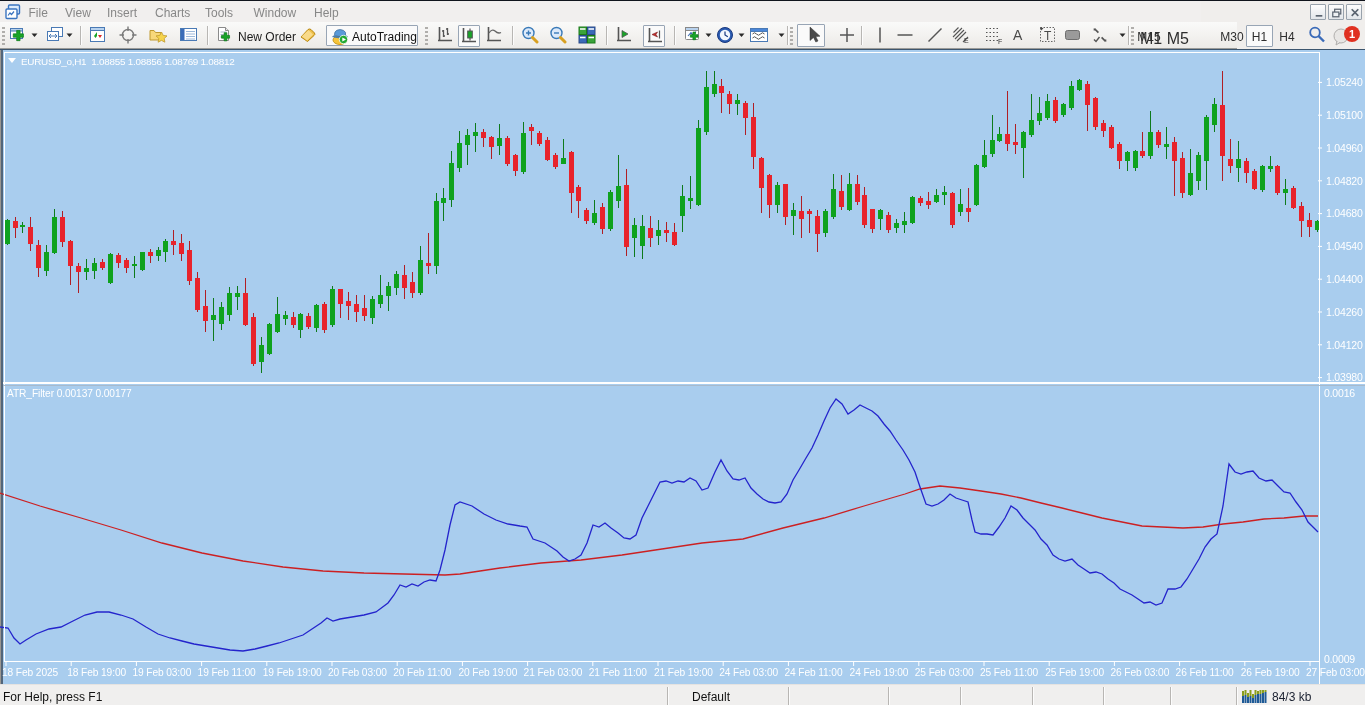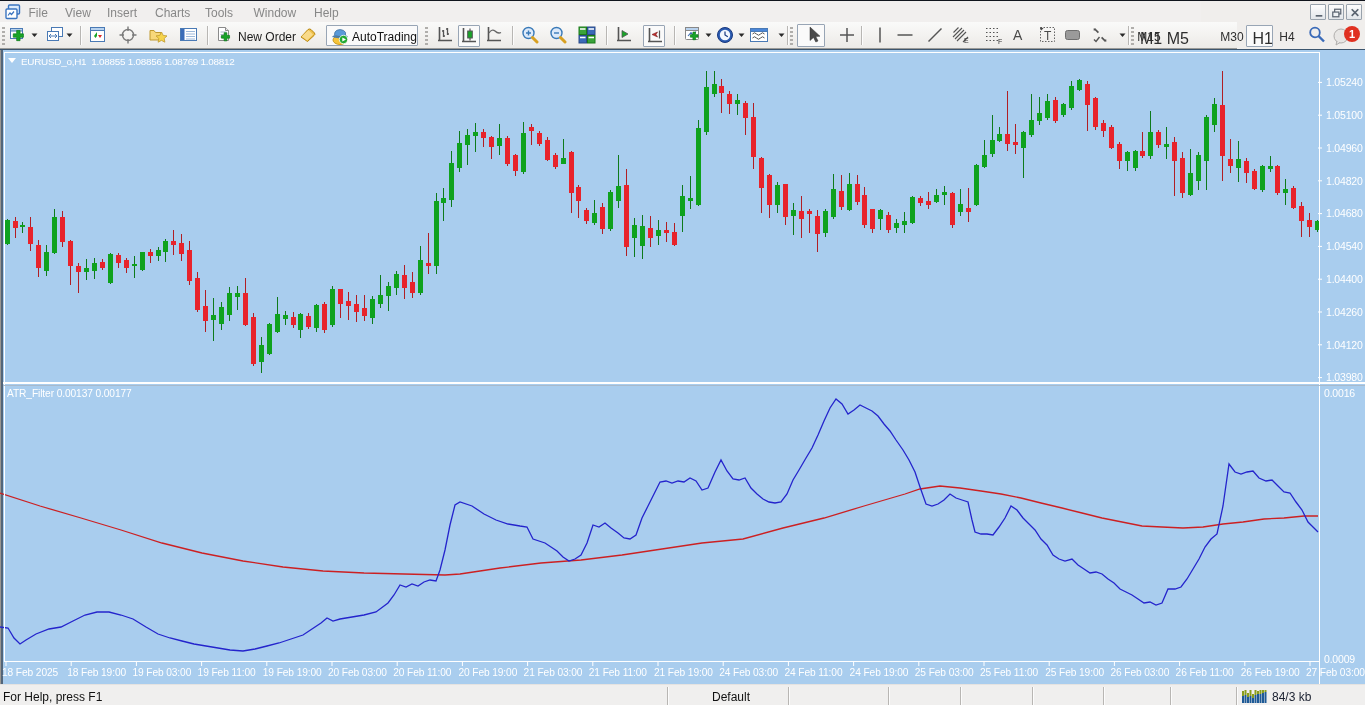--- a/index.html
+++ b/index.html
@@ -462,35 +462,35 @@
       <svg style="position:absolute;left:1119px;top:11px" width="7" height="5" viewBox="0 0 7 5">
         <path d="M0.5 0.5 L6.5 0.5 L3.5 4 Z" fill="#2a2a2a"></path>
       </svg>
       <div style="position:absolute;left:1128px;top:4px;width:1px;height:19px;background:#b8b6b3;box-shadow:1px 0 0 #fcfcfc"></div>
       <div style="position:absolute;left:1131px;top:5px;width:3px;height:18px;background:repeating-linear-gradient(to bottom,#b0aeab 0,#b0aeab 2px,transparent 2px,transparent 4px)"></div>
       <span style="position:absolute;left:1139px;top:8px;width:24px;text-align:center;font-size:16px;color:#2e2e2e">M1</span>
       <span style="position:absolute;left:1165px;top:8px;width:24px;text-align:right;font-size:16px;color:#2e2e2e">M5</span>
       <span style="position:absolute;left:1135px;top:8px;width:28px;text-align:center;font-size:12px;color:#2e2e2e">M15</span>
       <span style="position:absolute;left:1218px;top:8px;width:28px;text-align:center;font-size:12px;color:#2e2e2e">M30</span>
       <div style="position:absolute;left:1246px;top:3px;width:27px;height:22px;border:1px solid #98a5b5;background:#fafafa;border-radius:1px"></div>
-      <span style="position:absolute;left:1246px;top:8px;width:27px;text-align:right;font-size:16px;color:#2e2e2e">H1</span>
+      <span style="position:absolute;left:1246px;top:8px;width:27px;text-align:center;font-size:12px;color:#2e2e2e">H1</span>
       <span style="position:absolute;left:1275px;top:8px;width:24px;text-align:center;font-size:12px;color:#2e2e2e">H4</span>
       <svg style="position:absolute;left:1308px;top:4px" width="19" height="19" viewBox="0 0 19 19">
         <circle cx="7" cy="6.5" r="4.8" fill="none" stroke="#3a6ab8" stroke-width="1.8"></circle>
         <path d="M10.5 10 L16 15.5" stroke="#3a6ab8" stroke-width="2.4"></path>
       </svg>
       <svg style="position:absolute;left:1332px;top:4px" width="20" height="22" viewBox="0 0 20 22">
         <circle cx="9" cy="10" r="7" fill="#e8e6e4" stroke="#b0aeac"></circle>
         <path d="M5 15 l-1 4 4-2.5" fill="#e8e6e4" stroke="#b0aeac"></path>
       </svg>
       <div style="position:absolute;left:1344px;top:4px;width:16px;height:16px;border-radius:8px;background:#e03020;color:#fff;font-size:11px;font-weight:bold;text-align:center;line-height:16px">1</div>
     </div>
 <div id="statusbar">
       <span style="position:absolute;left:3px;top:5px;font-size:12px;color:#111">For Help, press F1</span>
-      <span style="position:absolute;left:712px;top:5px;font-size:12px;color:#111">Default</span>
+      <span style="position:absolute;left:692px;top:5px;font-size:12px;color:#111">Default</span>
       <div style="position:absolute;left:667px;top:2px;width:1px;height:19px;background:#b8b6b3;box-shadow:1px 0 0 #fcfcfc"></div>
       <div style="position:absolute;left:788px;top:2px;width:1px;height:19px;background:#b8b6b3;box-shadow:1px 0 0 #fcfcfc"></div>
       <div style="position:absolute;left:888px;top:2px;width:1px;height:19px;background:#b8b6b3;box-shadow:1px 0 0 #fcfcfc"></div>
       <div style="position:absolute;left:960px;top:2px;width:1px;height:19px;background:#b8b6b3;box-shadow:1px 0 0 #fcfcfc"></div>
       <div style="position:absolute;left:1032px;top:2px;width:1px;height:19px;background:#b8b6b3;box-shadow:1px 0 0 #fcfcfc"></div>
       <div style="position:absolute;left:1103px;top:2px;width:1px;height:19px;background:#b8b6b3;box-shadow:1px 0 0 #fcfcfc"></div>
       <div style="position:absolute;left:1170px;top:2px;width:1px;height:19px;background:#b8b6b3;box-shadow:1px 0 0 #fcfcfc"></div>
       <div style="position:absolute;left:1236px;top:2px;width:1px;height:19px;background:#b8b6b3;box-shadow:1px 0 0 #fcfcfc"></div>
       <svg style="position:absolute;left:1241px;top:5px" width="26" height="14" viewBox="0 0 26 14">
         <rect x="1" y="1" width="2" height="5" fill="#8a9e1e"></rect>

